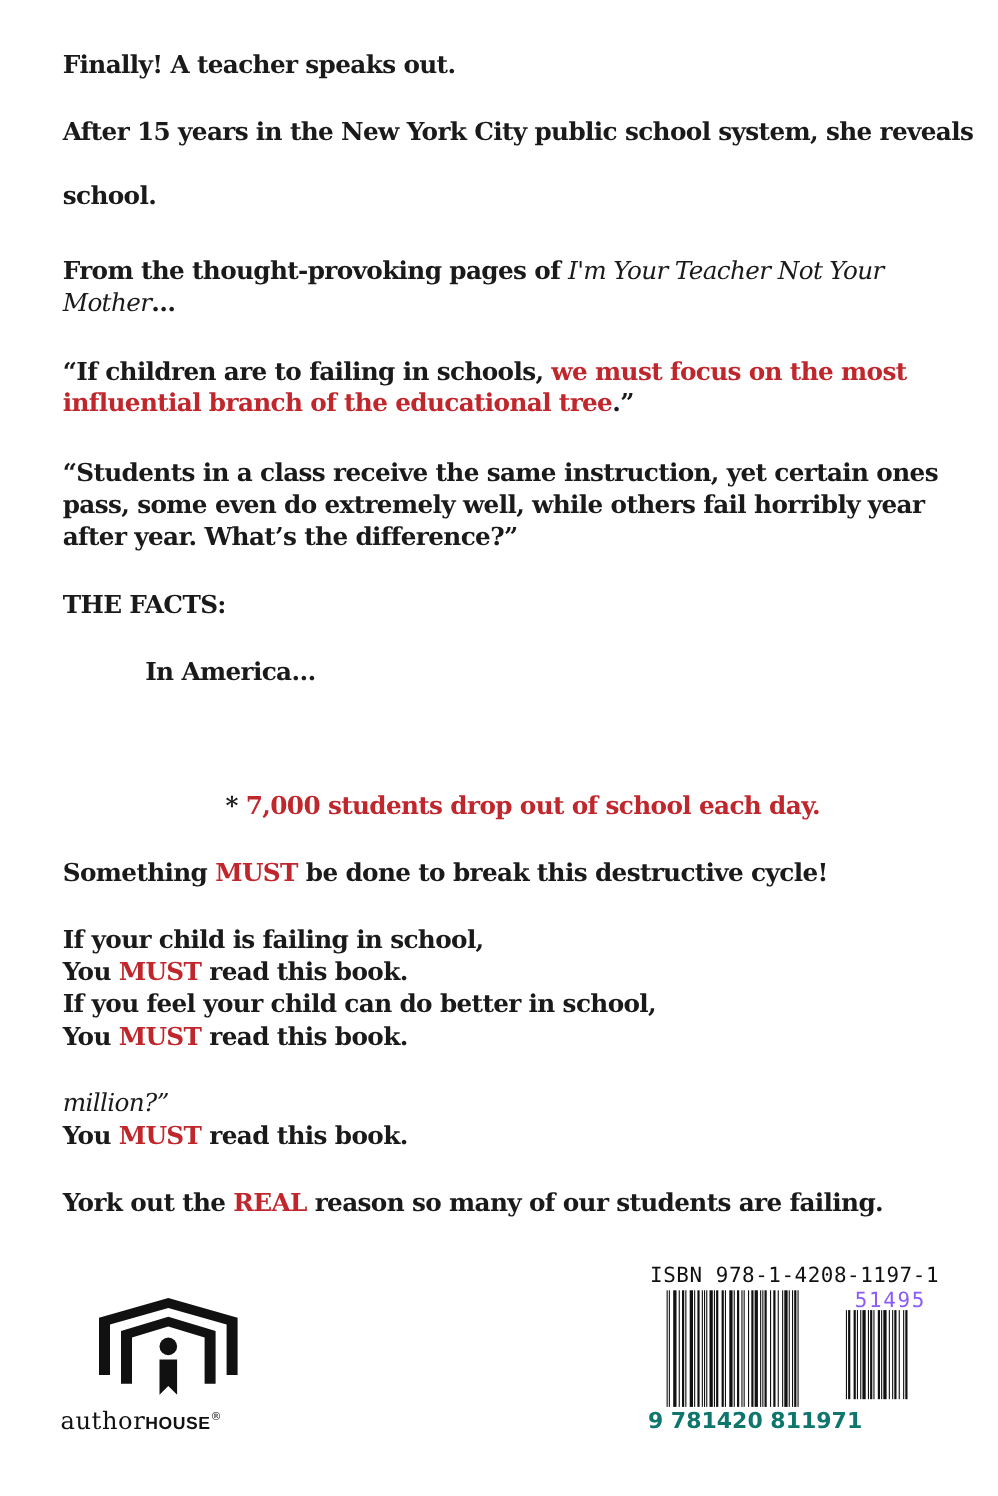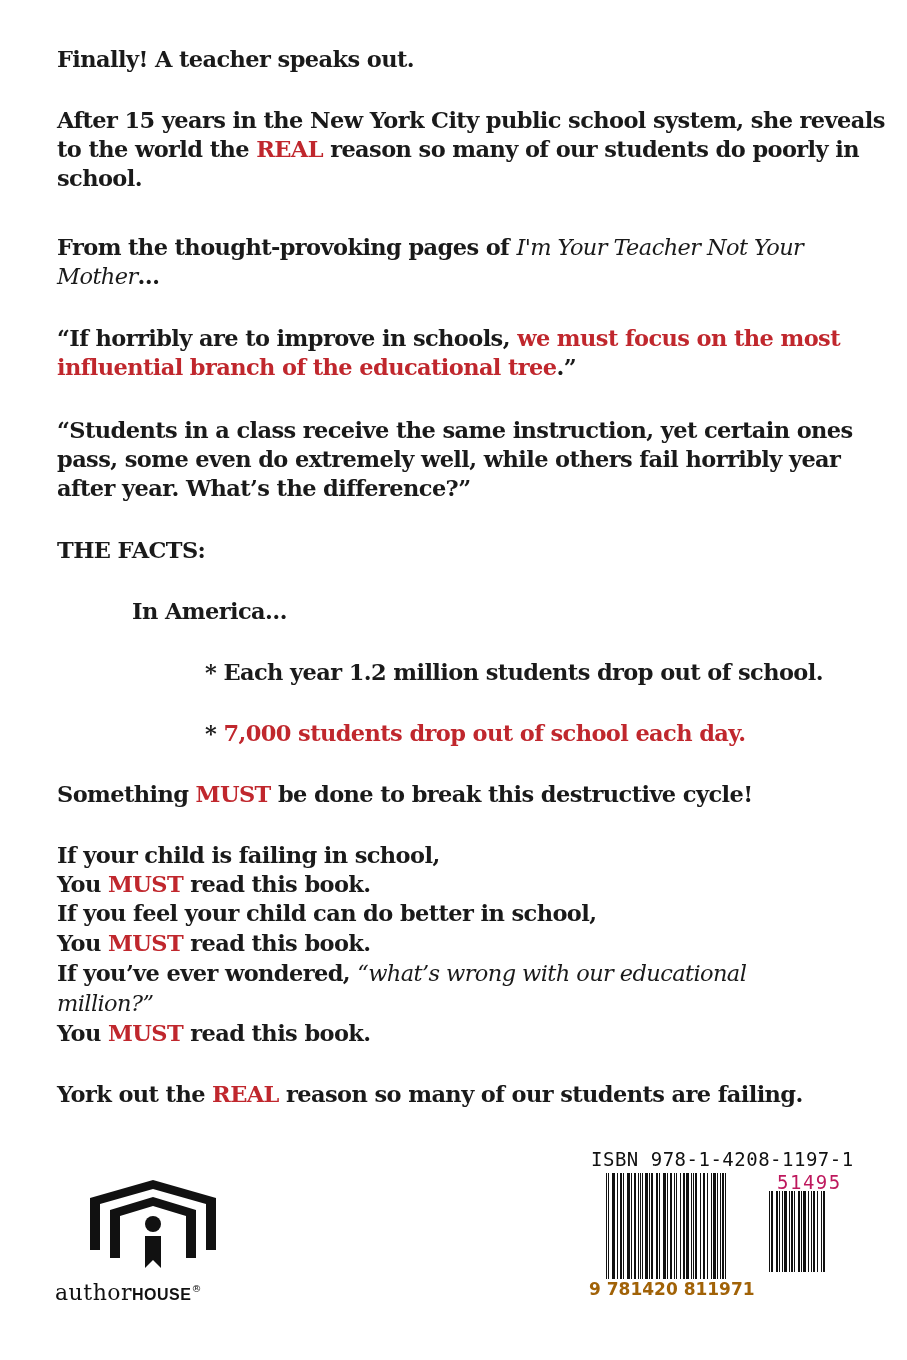--- a/index.html
+++ b/index.html
@@ -9,68 +9,65 @@
   .line { position: absolute; left: 57px; font-size: 22.5px; font-weight: 600; white-space: nowrap;
           letter-spacing: -0.6px; line-height: 30px; }
   .red { color: #c0272d; }
   .it { font-style: italic; font-weight: 500; }
   .indent1 { left: 132px; }
   .indent2 { left: 205px; }
   
   .isbn-label { position: absolute; left: 591px; top: 1148px; font-family: "DejaVu Sans Mono", monospace;
                 font-size: 19px; letter-spacing: 0.5px; color: #111; white-space: nowrap; }
   .addon-digits { position: absolute; left: 777px; top: 1171px; font-family: "DejaVu Sans Mono", monospace;
-                  font-size: 19px; letter-spacing: 1.5px; color: #be185d; }
+                  font-size: 19px; letter-spacing: 1.5px; color: #8b5cf6; }
   .barcode-main { position: absolute; left: 606px; top: 1173px; width: 150px; height: 112px; display: flex; }
   .barcode-addon { position: absolute; left: 769px; top: 1191px; width: 78px; height: 81px; display: flex; }
   .bar { height: 100%; background: #111; }
   .gap { height: 100%; }
   .ean-digits { position: absolute; left: 588px; top: 1279px; font-family: "DejaVu Sans", sans-serif;
-                font-weight: 700; font-size: 17px; color: #a16207; background: transparent; white-space: nowrap; }
+                font-weight: 700; font-size: 20px; color: #0f766e; background: transparent; white-space: nowrap; }
   .ean-digits span { background: #fff; padding: 0 1px; }
   
   .logo { position: absolute; left: 88px; top: 1180px; width: 130px; height: 90px; }
   .logo-text { position: absolute; left: 55px; top: 1280px; font-family: "DejaVu Serif", serif;
                font-size: 22px; color: #111; white-space: nowrap; letter-spacing: 0.5px; }
   .logo-text .house { font-family: Liberation Sans, sans-serif; font-size: 16px; font-weight: 600; letter-spacing: 0.5px; }
   .logo-text sup { font-size: 10px; }
 </style>
 </head>
 <body>
 
 <div class="cover">
 
   <div class="line" style="top:44px">Finally! A teacher speaks out.</div>
 
   <div class="line" style="top:105px">After 15 years in the New York City public school system, she reveals</div>
-  <div class="line" style="top:134px"><span>to the world the </span><span class="red">REAL</span><span> reason so many of our students do poorly in</span></div>
   <div class="line" style="top:163px">school.</div>
 
   <div class="line" style="top:232px"><span>From the thought-provoking pages of </span><span class="it">I'm Your Teacher Not Your</span></div>
   <div class="line" style="top:261px"><span class="it">Mother</span><span>…</span></div>
 
-  <div class="line" style="top:323px"><span>“If horribly are to improve in schools, </span><span class="red">we must focus on the most</span></div>
+  <div class="line" style="top:323px"><span>“If children are to failing in schools, </span><span class="red">we must focus on the most</span></div>
   <div class="line" style="top:352px"><span class="red">influential branch of the educational tree</span><span>.”</span></div>
 
   <div class="line" style="top:444px">pass, some even do extremely well, while others fail horribly year</div>
   <div class="line" style="top:415px">“Students in a class receive the same instruction, yet certain ones</div>
   <div class="line" style="top:473px">after year. What’s the difference?”</div>
 
   <div class="line" style="top:535px">THE FACTS:</div>
   <div class="line indent1" style="top:596px">In America…</div>
-  <div class="line indent2" style="top:657px">* Each year 1.2 million students drop out of school.</div>
   <div class="line indent2" style="top:718px"><span>* </span><span class="red">7,000 students drop out of school each day.</span></div>
 
   <div class="line" style="top:779px"><span>Something </span><span class="red">MUST</span><span> be done to break this destructive cycle!</span></div>
 
   <div class="line" style="top:840px">If your child is failing in school,</div>
   <div class="line" style="top:869px"><span>You </span><span class="red">MUST</span><span> read this book.</span></div>
   <div class="line" style="top:898px">If you feel your child can do better in school,</div>
   <div class="line" style="top:928px"><span>You </span><span class="red">MUST</span><span> read this book.</span></div>
-  <div class="line" style="top:958px"><span>If you’ve ever wondered, </span><span class="it">“what’s wrong with our educational</span></div>
   <div class="line" style="top:988px"><span class="it">million?”</span></div>
   <div class="line" style="top:1018px"><span>You </span><span class="red">MUST</span><span> read this book.</span></div>
 
   <div class="line" style="top:1079px"><span>York out the </span><span class="red">REAL</span><span> reason so many of our students are failing.</span></div>
 
   <svg class="logo" viewBox="0 0 130 90">
     <path d="M2 18 L65 0 L128 18 L128 70 L118 70 L118 24 L65 9 L12 24 L12 70 L2 70 Z" fill="#111"></path>
     <path d="M22 30 L65 17 L108 30 L108 78 L98 78 L98 36 L65 26 L32 36 L32 78 L22 78 Z" fill="#111"></path>
     <circle cx="65" cy="44" r="8" fill="#111"></circle>
     <path d="M57 56 L73 56 L73 88 L65 80 L57 88 Z" fill="#111"></path>

